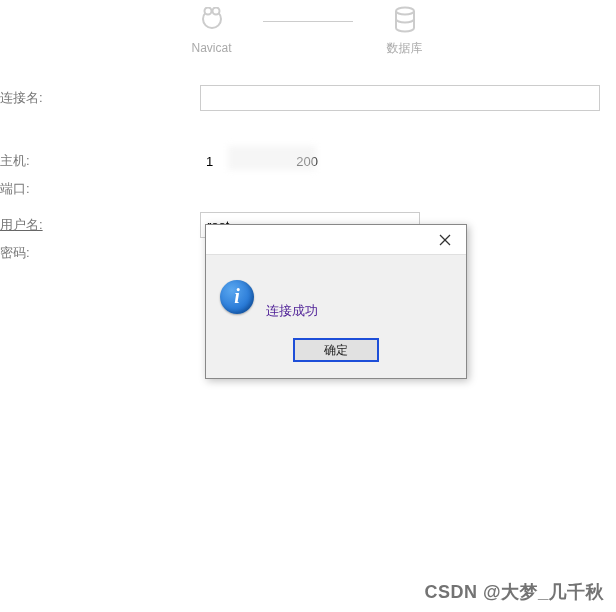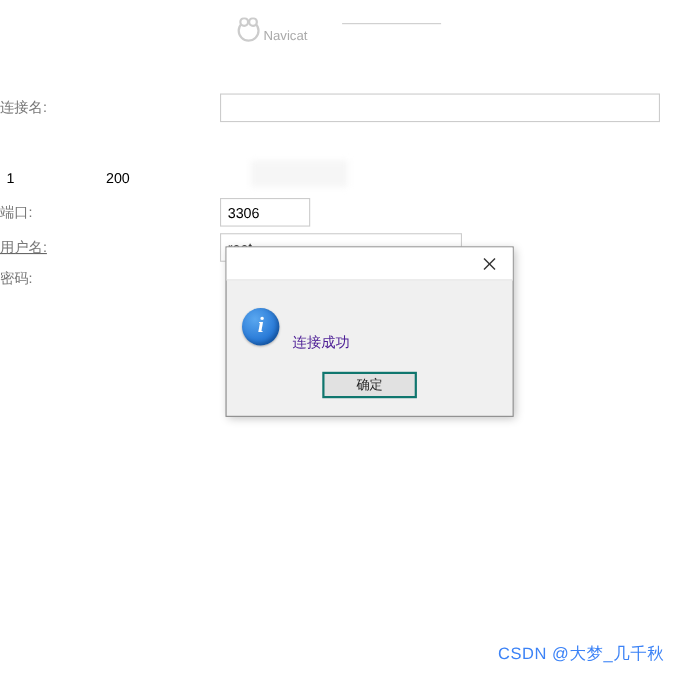--- a/index.html
+++ b/index.html
@@ -19,21 +19,21 @@
     left: 0;
     right: 0;
     height: 60px;
     display: flex;
     align-items: center;
     justify-content: center;
     gap: 0;
   }
   .diagram-item {
     display: flex;
-    flex-direction: row;
+    flex-direction: column;
     align-items: center;
     color: #bbb;
     width: 95px;
   }
   .diagram-icon {
     height: 32px;
     display: flex;
     align-items: center;
     justify-content: center;
   }
@@ -145,65 +145,76 @@
   }
   .dialog-buttons {
     display: flex;
     justify-content: center;
     padding: 8px 0 14px 0;
   }
   .ok-button {
     min-width: 86px;
     height: 24px;
     background: #e1e1e1;
-    border: 2px solid #0f766e;
+    border: 2px solid #1d4ed8;
     color: #222;
     font-size: 12px;
     font-family: inherit;
     cursor: pointer;
   }
   .watermark {
     position: absolute;
     right: 12px;
     bottom: 8px;
-    font-size: 15px;
-    color: #3b82f6;
+    font-size: 18px;
+    color: #737373;
     letter-spacing: 0.5px;
+    font-weight: bold;
   }
 </style>
 </head>
 <body>
 
 <div class="connection-diagram">
   <div class="diagram-item">
     <div class="diagram-icon">
       <svg width="28" height="28" viewBox="0 0 28 28">
         <circle cx="14" cy="12" r="9" fill="none" stroke="#ccc" stroke-width="2"></circle>
         <circle cx="10" cy="4" r="3.5" fill="#fff" stroke="#ccc" stroke-width="2"></circle>
         <circle cx="18" cy="4" r="3.5" fill="#fff" stroke="#ccc" stroke-width="2"></circle>
       </svg>
     </div>
     <div class="diagram-label">Navicat</div>
   </div>
   <div class="diagram-line"></div>
+  <div class="diagram-item">
+    <div class="diagram-icon">
+      <svg width="24" height="28" viewBox="0 0 24 28">
+        <ellipse cx="12" cy="5" rx="9" ry="3.5" fill="none" stroke="#ccc" stroke-width="2"></ellipse>
+        <path d="M3 5 V22 A9 3.5 0 0 0 21 22 V5" fill="none" stroke="#ccc" stroke-width="2"></path>
+        <path d="M3 13 A9 3.5 0 0 0 21 13" fill="none" stroke="#ccc" stroke-width="2"></path>
+      </svg>
+    </div>
+    <div class="diagram-label">数据库</div>
+  </div>
 </div>
 
 <div class="form-row row-connname">
   <div class="form-label">连接名:</div>
   <input class="text-input wide" type="text" value="" style="">
 </div>
 
 <div class="form-row row-host">
+  <div class="form-label">主机:</div>
   <input class="text-input host" type="text" value="1                       200" style="">
 </div>
 <div class="blur-patch"></div>
 
 <div class="form-row row-port">
   <div class="form-label">端口:</div>
-  <input class="text-input port" type="text" value="3306" style="">
 </div>
 
 <div class="form-row row-user">
   <div class="form-label">用户名:</div>
   <input class="text-input user" type="text" value="root" style="">
 </div>
 
 <div class="form-row row-pass">
   <div class="form-label">密码:</div>
 </div>

